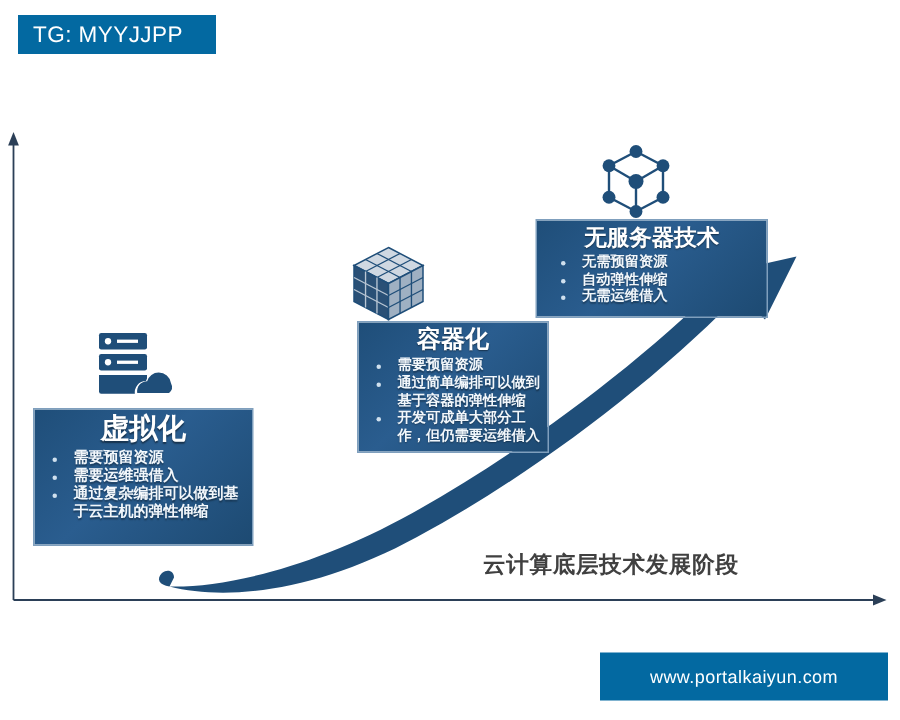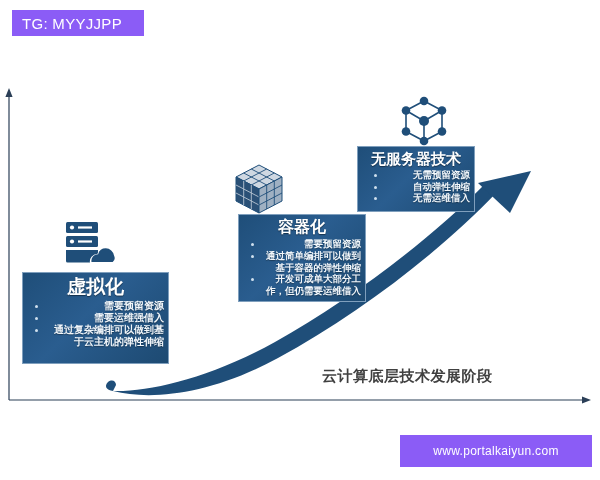--- a/index.html
+++ b/index.html
@@ -14,21 +14,21 @@
     position: relative;
     width: 600px;
     height: 480px;
     background: #ffffff;
     overflow: hidden;
   }
 
   
   .wm {
     position: absolute;
-    background: #8b5cf6;
+    background: #0369a1;
     color: #ffffff;
     font-size: 15px;
     letter-spacing: 0.3px;
     display: flex;
     align-items: center;
     justify-content: center;
     white-space: nowrap;
   }
   #wm-top {
     left: 12px;
@@ -70,21 +70,20 @@
     text-align: center;
     font-weight: bold;
     line-height: 1.15;
     color: #ffffff;
     text-shadow: 0 1px 1px rgba(0,0,0,0.45);
   }
   .card-list {
     margin: 2px 0 0 0;
     padding: 0;
     list-style: none;
-    text-align: right;
   }
   .card-list li {
     position: relative;
     padding-left: 22px;
     line-height: 1.22;
     font-weight: bold;
     color: #f2f7fb;
     text-shadow: 0 1px 1px rgba(0,0,0,0.35);
   }
   .card-list li .bullet {
@@ -104,21 +103,21 @@
   #card-virtualization .card-title { font-size: 19px; }
   #card-virtualization .card-list li { font-size: 10px; }
 
   #card-container {
     left: 190px; top: 214px;  width: 128px; height: 88px; margin-left: 48px;
   }
   #card-container .card-title { font-size: 16px; }
   #card-container .card-list li { font-size: 9.5px; }
 
   #card-serverless {
-    left: 357px; top: 146px;  width: 118px; height: 66px;
+    left: 357px; top: 146px;  width: 155px; height: 66px;
   }
   #card-serverless .card-title { font-size: 15px; }
   #card-serverless .card-list li { font-size: 9.5px; padding-left: 26px; }
   #card-serverless .card-list li .bullet { left: 12px; }
 
   
   .icon-wrap {
     position: absolute;
   }
   #icon-virtualization { left: 60px;  top: 218px; width: 56px; height: 52px; }

